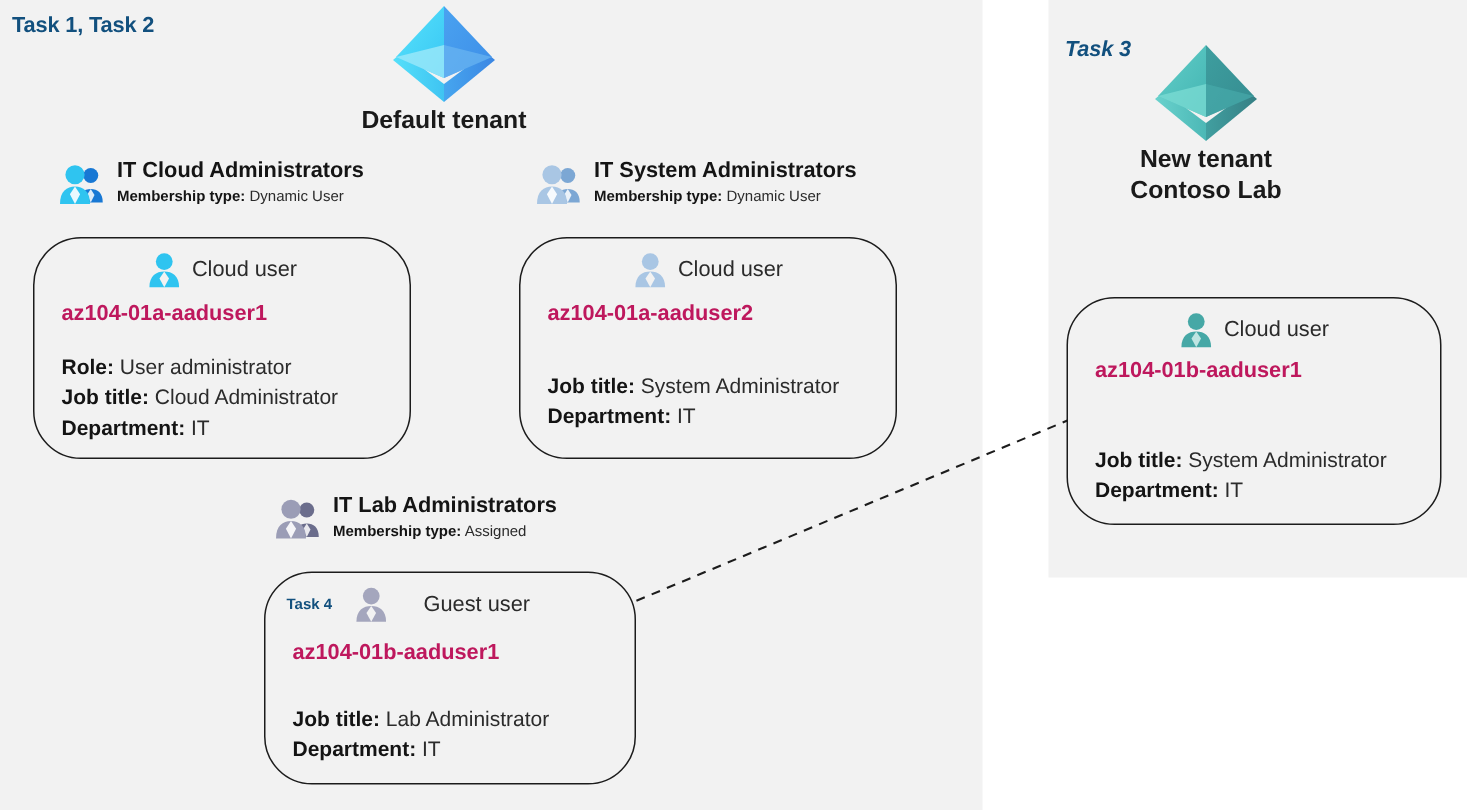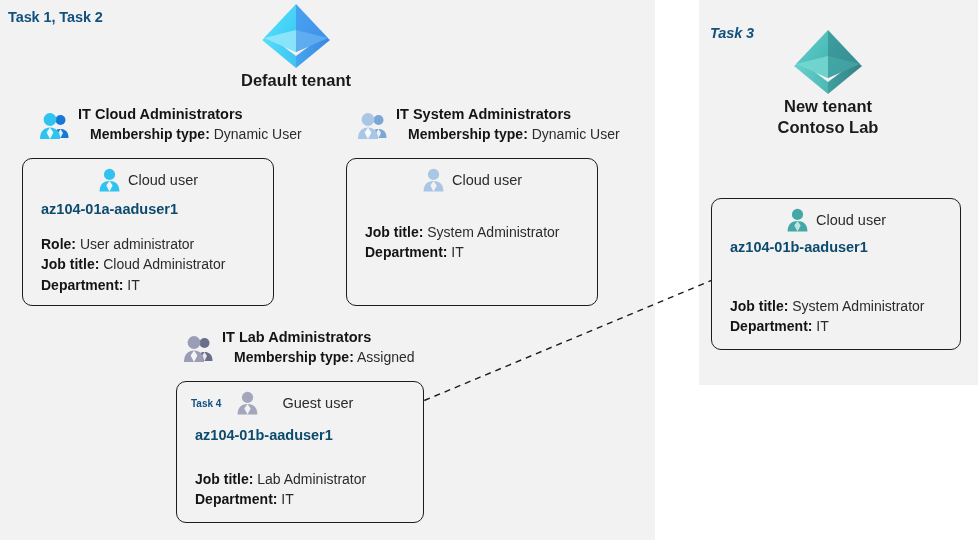--- a/index.html
+++ b/index.html
@@ -49,77 +49,76 @@
     text-align: center;
   }
   .tenant-name {
     font-weight: bold;
     font-size: 16.5px;
     color: #1a1a1a;
     white-space: nowrap;
     line-height: 1.25;
   }
   #tenant-default { left: 196px; top: 0px; width: 200px; }
-  #tenant-new     { left: 716px; top: 26px; width: 224px; }
+  #tenant-new     { left: 692px; top: 26px; width: 224px; }
 
   
   .pyramid { display: block; margin: 0 auto; }
 
   
   .group-header {
     position: absolute;
     display: flex;
     align-items: center;
     gap: 6px;
   }
   .group-icon { flex: 0 0 auto; margin-top: 4px; }
   .group-text { line-height: 1.42; }
   .group-name {
     font-weight: bold;
     font-size: 14.5px;
     color: #141414;
     white-space: nowrap;
   }
   .group-meta {
-    font-size: 14px;
+    font-size: 10px;
     color: #2b2b2b;
     white-space: nowrap;
-    margin-left: 12px;
   }
   .group-meta b { color: #141414; }
 
   #grp-cloud  { left: 38px;  top: 104px; }
   #grp-system { left: 356px; top: 104px; }
   #grp-lab    { left: 182px; top: 327px; }
 
   
   .user-card {
     position: absolute;
     border: 1.6px solid #1c1c1c;
-    border-radius: 10px;
+    border-radius: 32px;
     background: #f2f2f2;
     box-sizing: border-box;
   }
   .card-usertype {
     display: flex;
     align-items: center;
     justify-content: center;
     gap: 7px;
     font-size: 14.5px;
     color: #2b2b2b;
     padding-top: 9px;
   }
   .card-usertype.left-aligned {
     justify-content: flex-start;
     padding-left: 14px;
   }
   .card-upn {
     font-weight: bold;
     font-size: 14.5px;
-    color: #0c4a6e;
+    color: #be185d;
     padding: 9px 0 0 18px;
     white-space: nowrap;
   }
   .card-attrs {
     font-size: 14px;
     color: #2b2b2b;
     padding-left: 18px;
     line-height: 1.45;
   }
   .card-attrs b { color: #141414; }
@@ -299,20 +298,21 @@
 
   <div class="user-card" id="card-aaduser2">
     <div class="card-usertype">
       <svg width="23" height="24" viewBox="0 0 23 24">
         <circle cx="11.5" cy="6.4" r="5.6" fill="#a9c6e4"></circle>
         <path d="M1.6 23.5 C1.6 15.8 6.2 13 11.5 13 C16.8 13 21.4 15.8 21.4 23.5 Z" fill="#a9c6e4"></path>
         <path d="M11.5 13 L8.3 17.6 L11.5 23.5 L14.7 17.6 Z" fill="#f2f2f2"></path>
       </svg>
       <span>Cloud user</span>
     </div>
+    <div class="card-upn">az104-01a-aaduser2</div>
     <div class="card-attrs">
       <div class="row"><b>Job title:</b> <span>System Administrator</span></div>
       <div class="row"><b>Department:</b> <span>IT</span></div>
     </div>
   </div>
 
   <div class="user-card" id="card-guest">
     <div class="card-usertype left-aligned">
       <span id="task-4-inline">Task 4</span>
       <svg width="23" height="24" viewBox="0 0 23 24">

